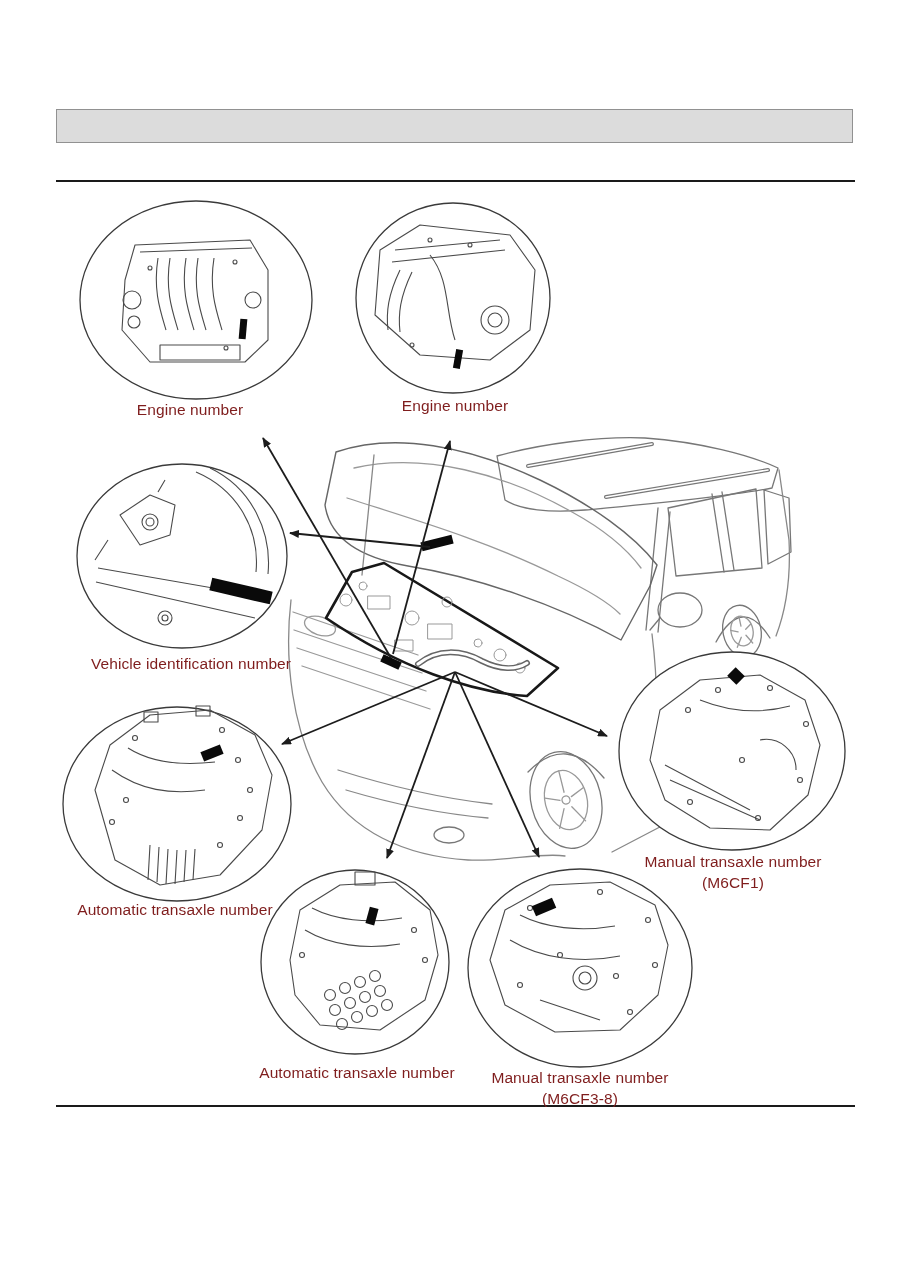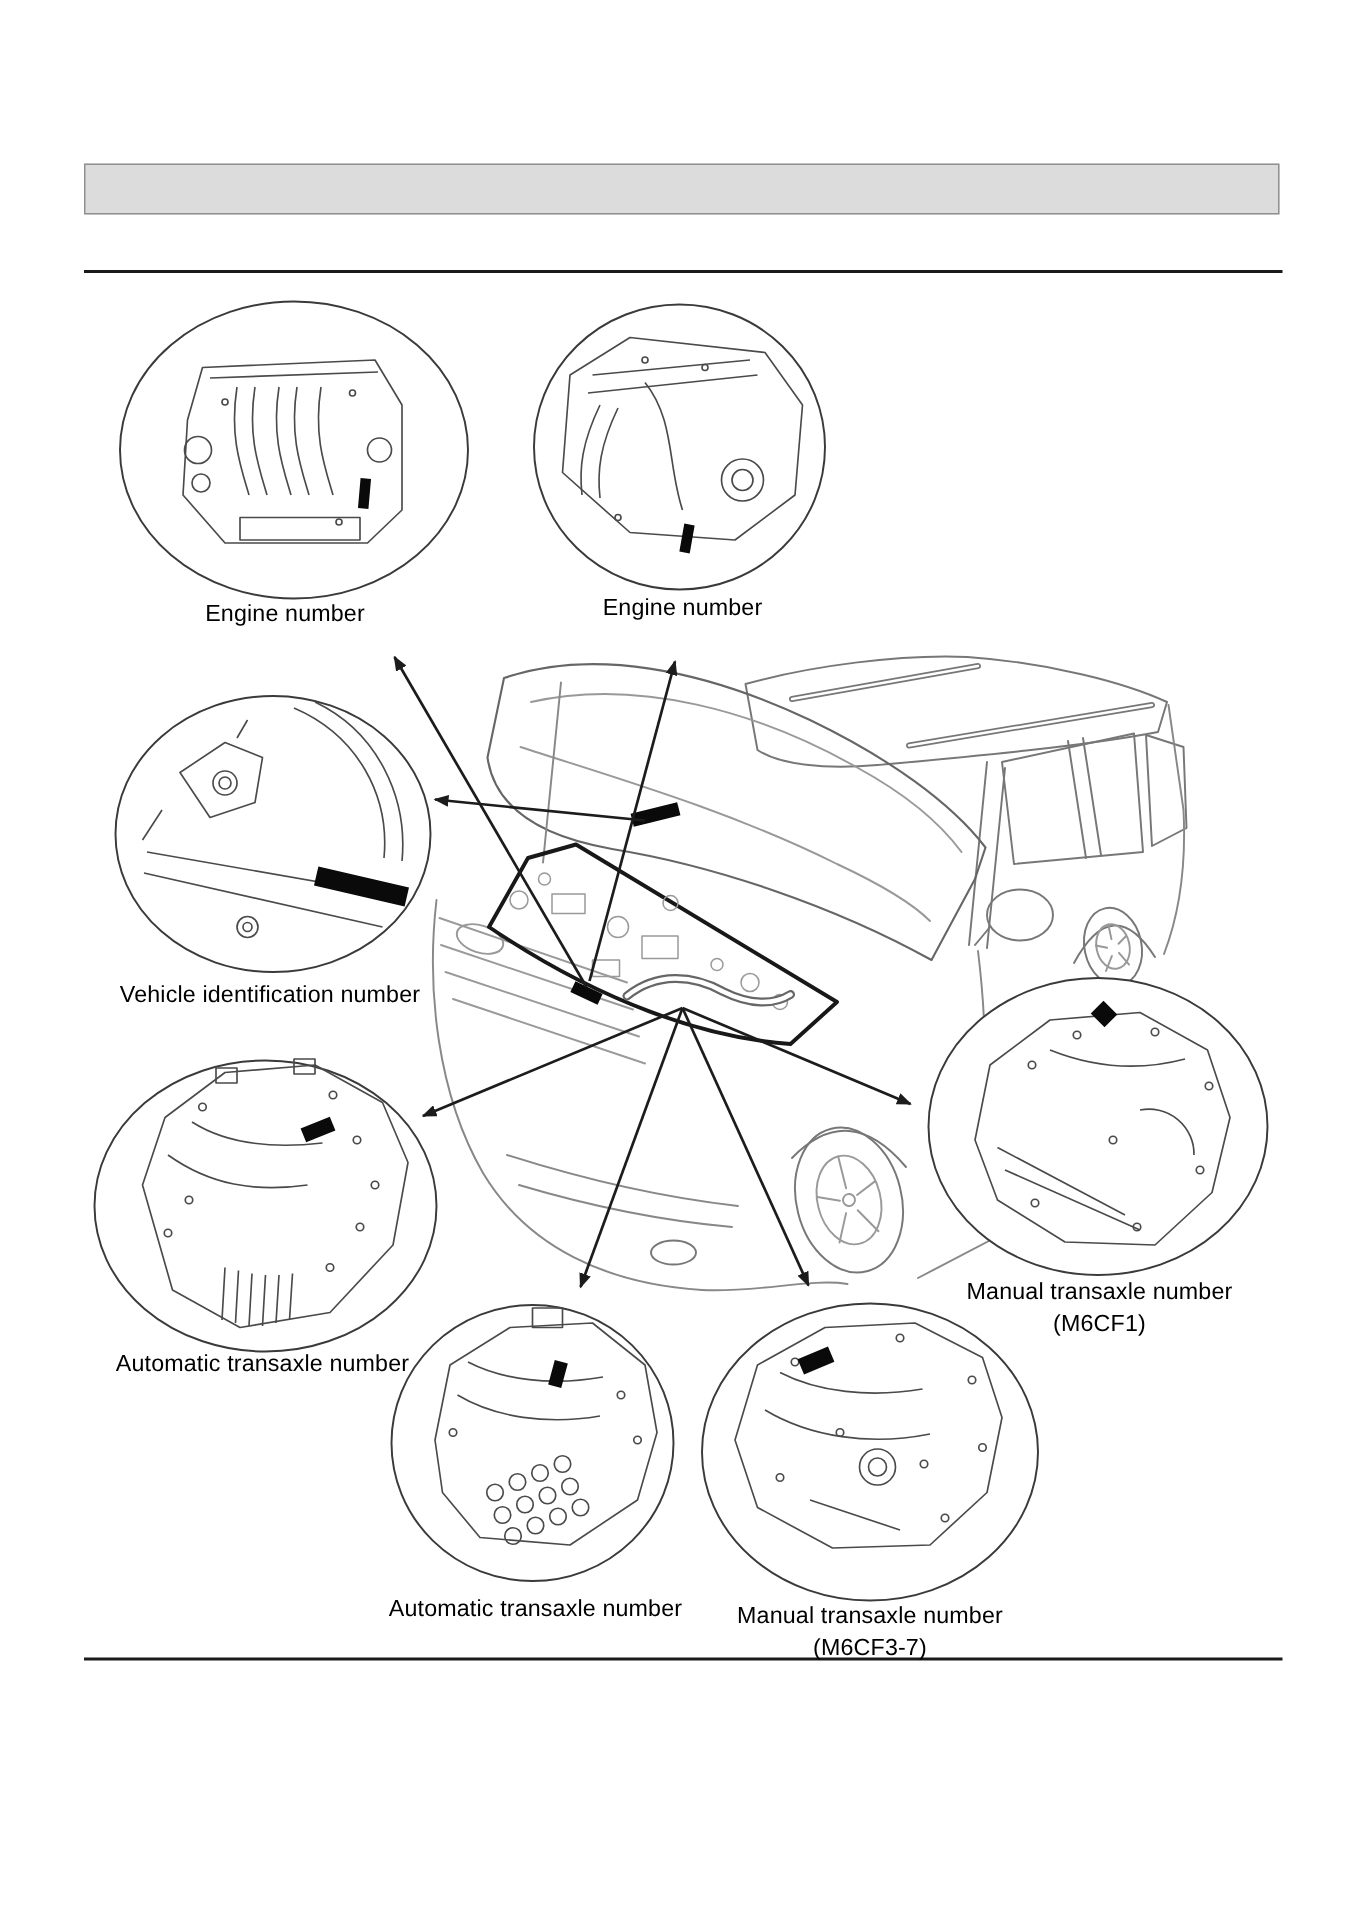--- a/index.html
+++ b/index.html
@@ -10,21 +10,21 @@
   .header-bar{
     position:absolute;left:56px;top:109px;width:797px;height:34px;
     background:#dcdcdc;border:1px solid #919191;box-sizing:border-box;
   }
   .rule{position:absolute;left:56px;width:799px;height:2px;background:#1a1a1a;}
   .rule.top{top:180px;}
   .rule.bottom{top:1105px;}
   .diagram-svg{position:absolute;left:0;top:0;}
   .callout-label{
     position:absolute;width:300px;text-align:center;
-    font-size:15.5px;line-height:21px;color:#000000;letter-spacing:0.1px;
+    font-size:15.5px;line-height:21px;color:#7f1d1d;letter-spacing:0.1px;
   }
   .callout-label span{display:block;}
   .callout-label span:empty{display:none;}
 </style>
 </head>
 <body>
 
 <div class="page">
 
   <div class="header-bar"></div>
@@ -259,32 +259,32 @@
       <line x1="455" y1="672" x2="607" y2="736" marker-end="url(#ah)"></line>
     </g>
   </svg>
 
   <div class="callout-label" style="left:40px;top:399px;">
     <span>Engine number</span>
   </div>
   <div class="callout-label" style="left:305px;top:395px;">
     <span>Engine number</span>
   </div>
-  <div class="callout-label" style="left:30px;top:653px;">
+  <div class="callout-label" style="left:41px;top:653px;">
     <span>Vehicle identification number</span>
 
   </div>
   <div class="callout-label" style="left:25px;top:899px;">
     <span>Automatic transaxle number</span>
   </div>
   <div class="callout-label" style="left:583px;top:851px;">
     <span>Manual transaxle number</span>
     <span>(M6CF1)</span>
   </div>
   <div class="callout-label" style="left:207px;top:1062px;">
     <span>Automatic transaxle number</span>
   </div>
   <div class="callout-label" style="left:430px;top:1067px;">
     <span>Manual transaxle number</span>
-    <span>(M6CF3-7)</span>
+    <span>(M6CF3-8)</span>
   </div>
 
 </div>
 
 </body></html>

